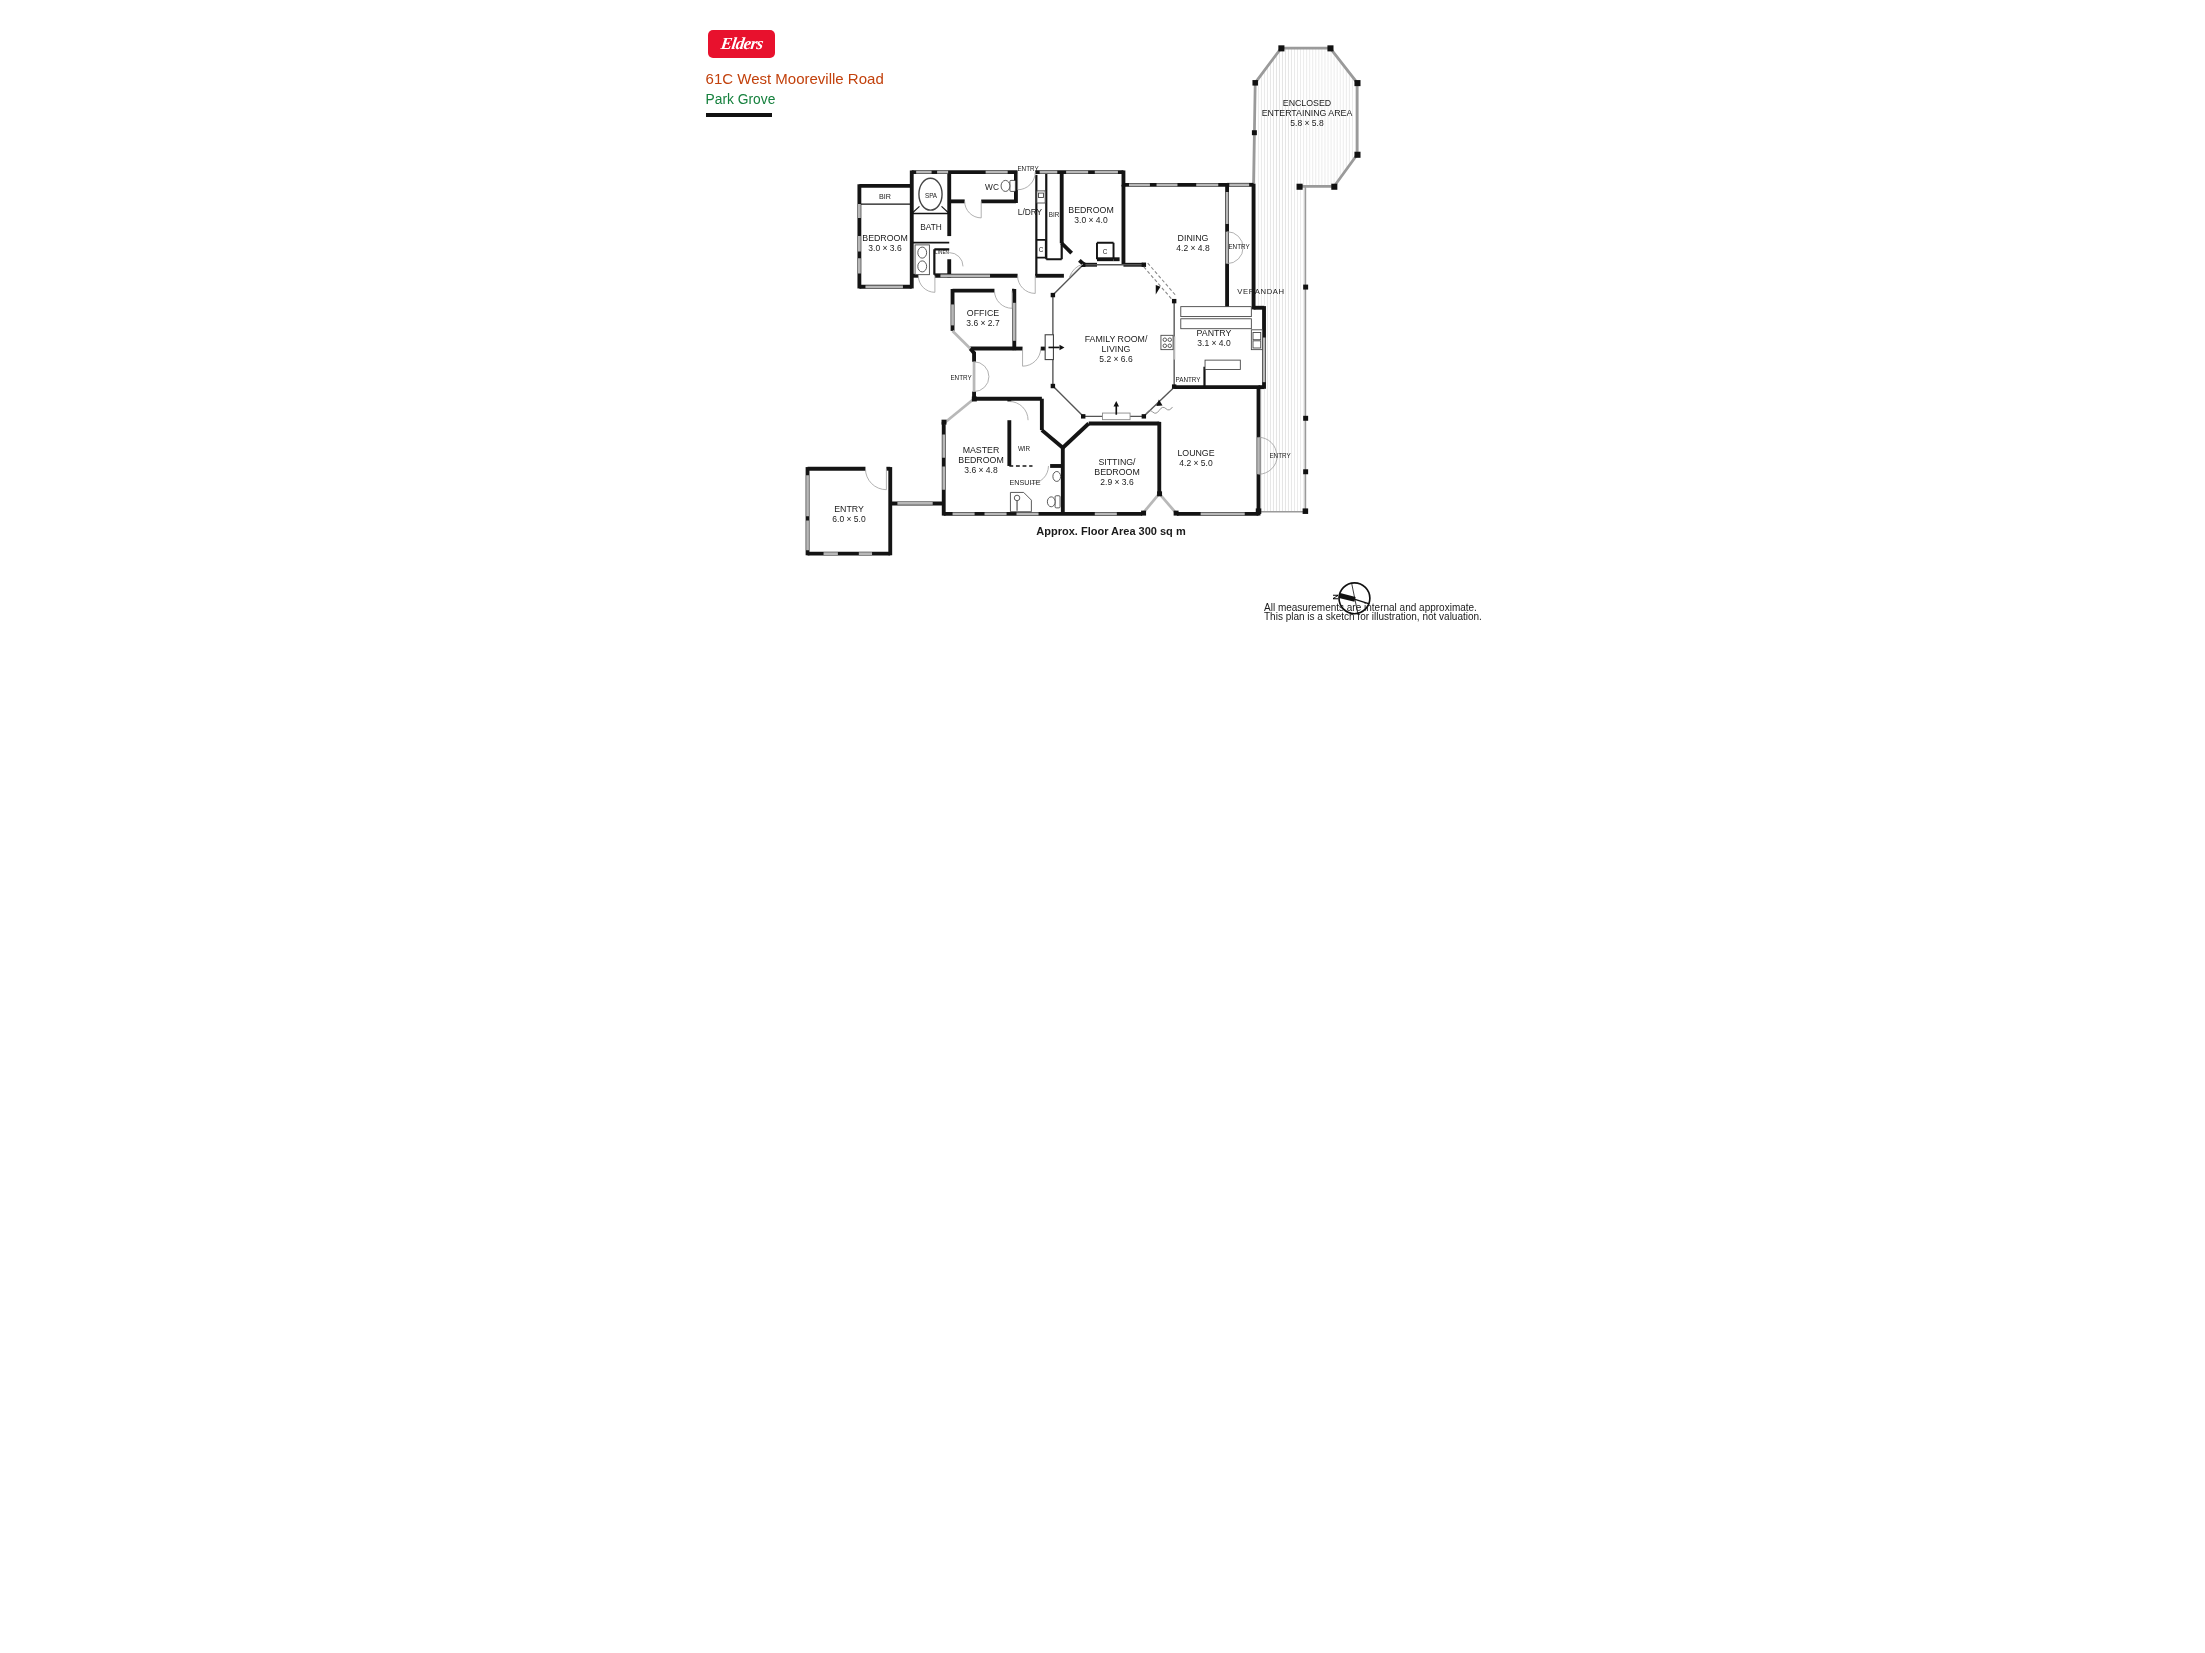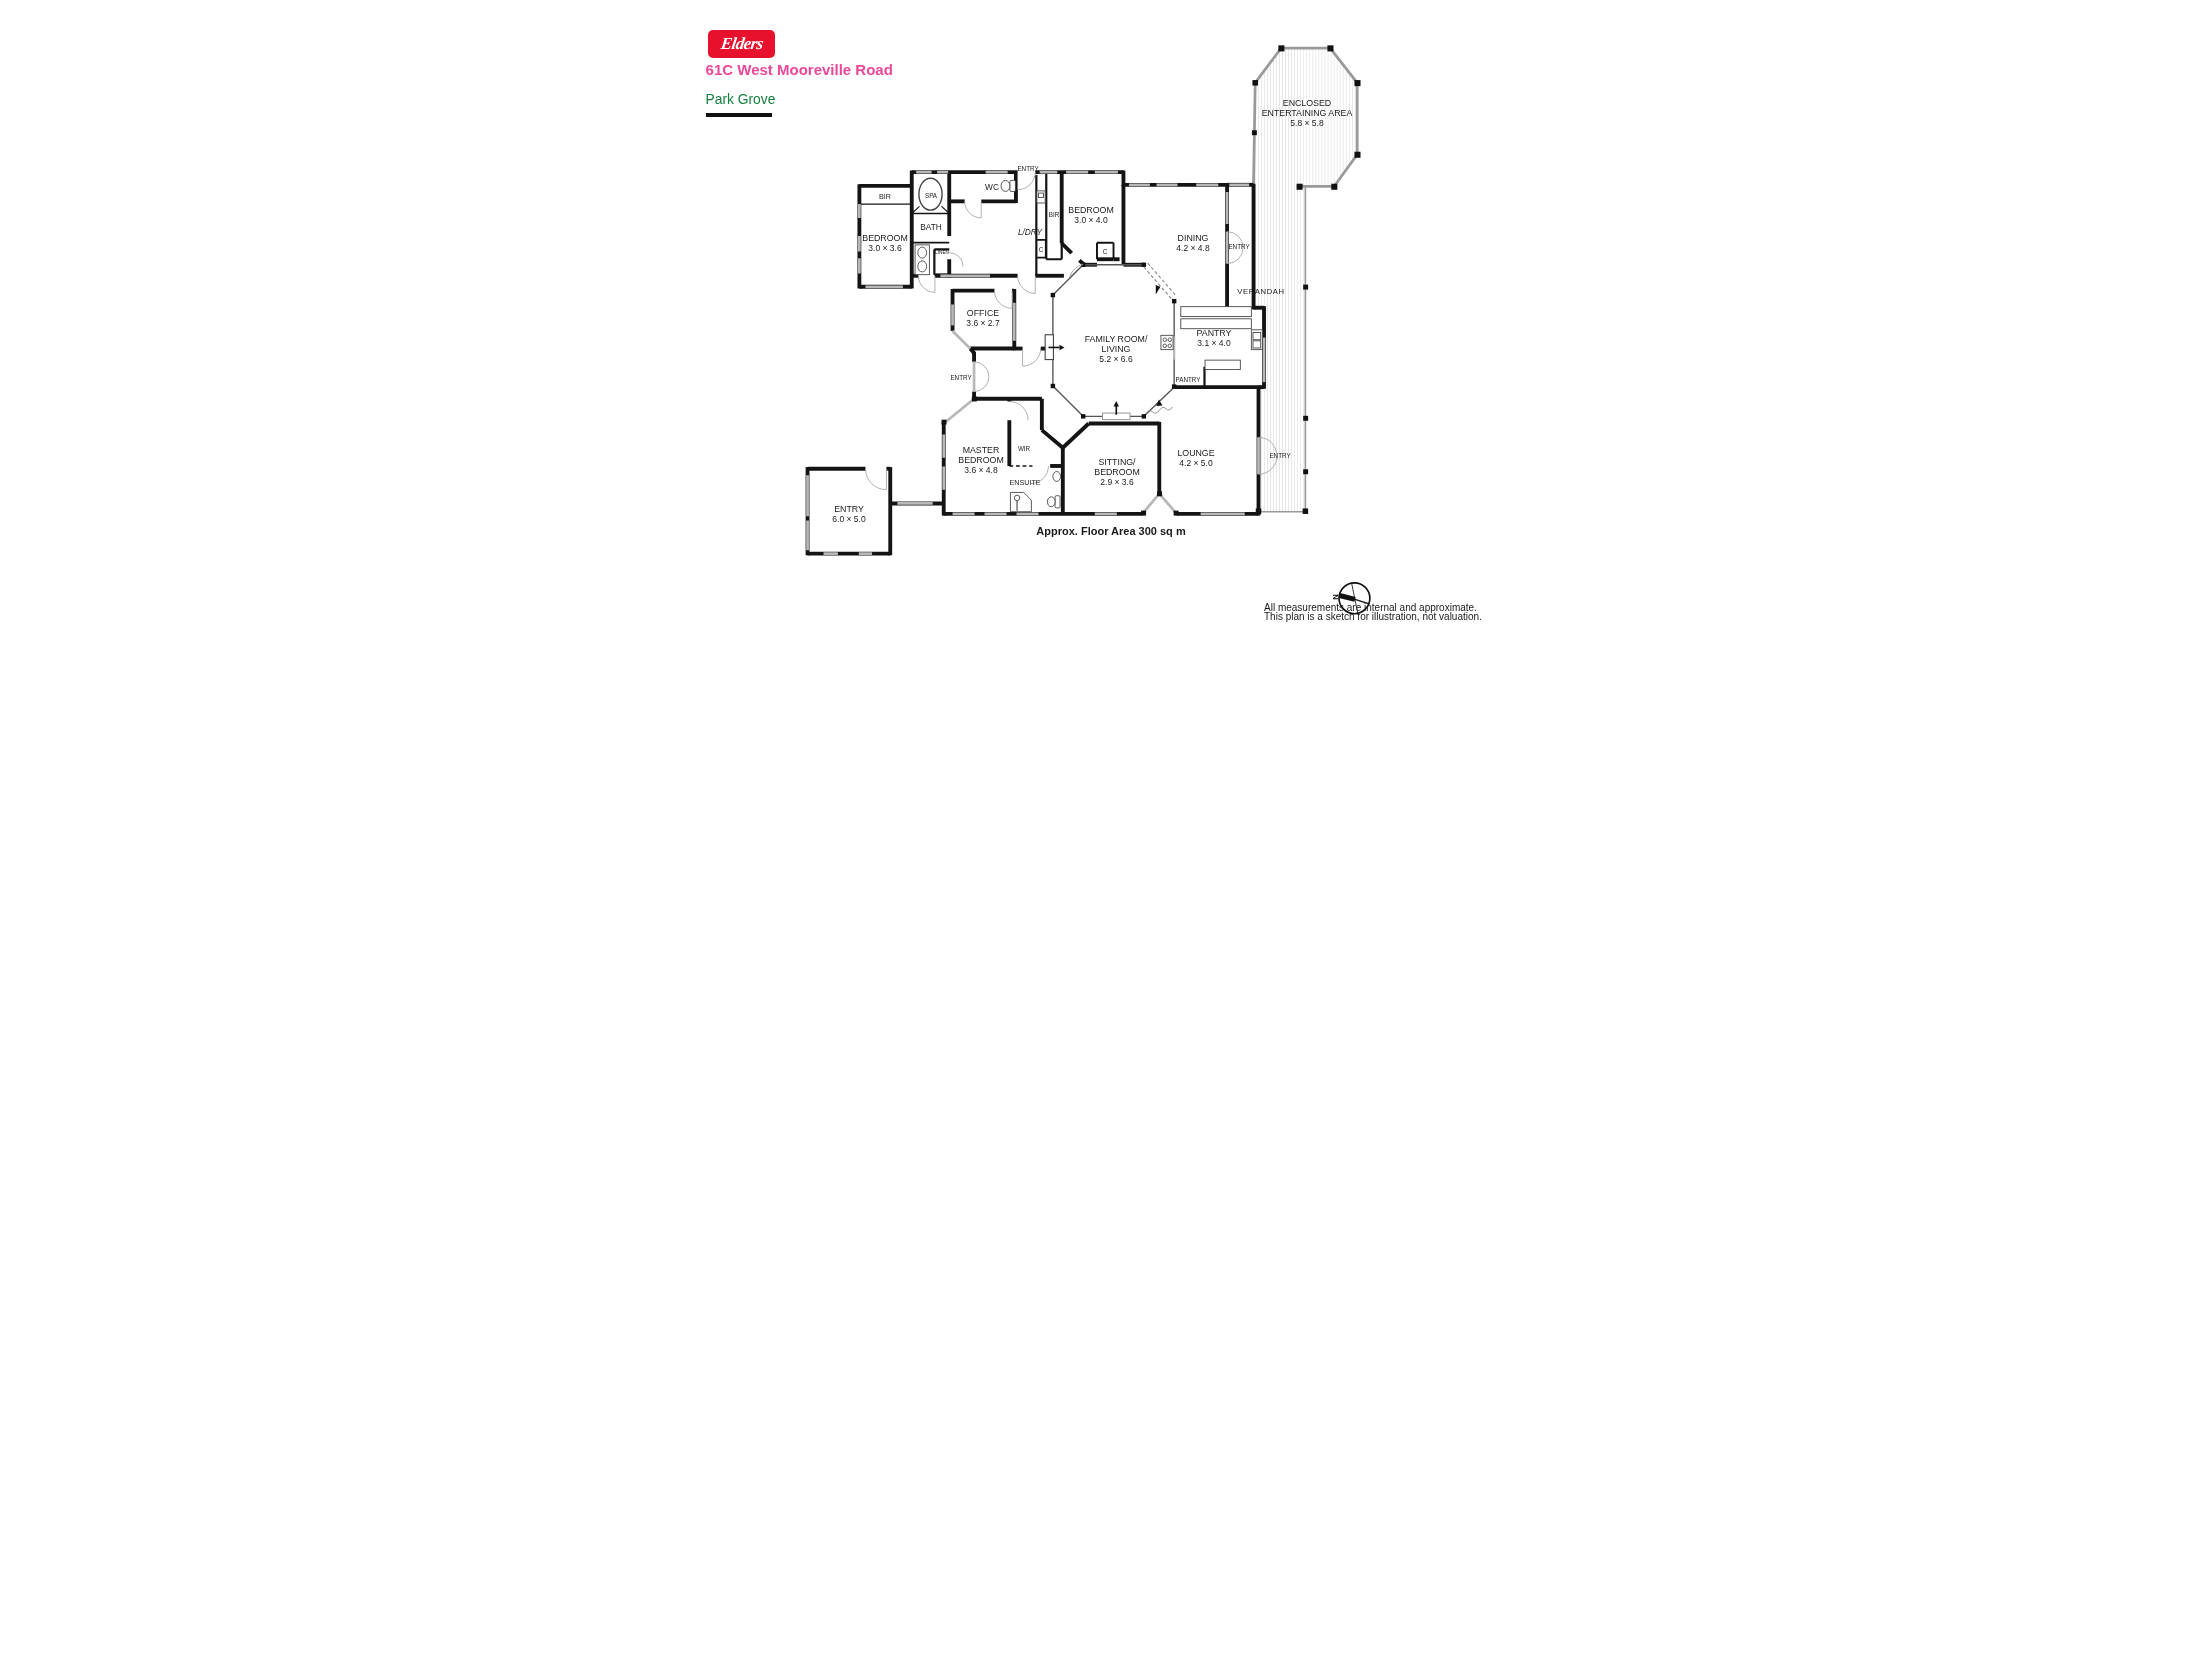--- a/index.html
+++ b/index.html
@@ -3,21 +3,21 @@
 <meta charset="utf-8">
 <style>
   * { margin:0; padding:0; box-sizing:border-box; }
   html,body { background:#ffffff; font-family:"Liberation Sans", sans-serif; }
   .page { position:relative; width:849px; height:637px; margin:0 auto; background:#fff; overflow:hidden; }
   .plan-svg { position:absolute; left:0; top:0; width:849px; height:637px; }
   .logo { position:absolute; left:30px; top:30px; width:67px; height:27.6px; border-radius:5px;
           display:flex; align-items:center; justify-content:center; }
   .logo span { color:#fff; font-family:"Liberation Serif", serif; font-style:italic; font-weight:bold;
                font-size:17px; letter-spacing:-0.6px; transform:skewX(-8deg); }
-  .addr1 { position:absolute; left:27.6px; top:61px; font-size:15px; font-weight:bold; color:#ec4899; }
+  .addr1 { position:absolute; left:27.6px; top:70px; font-size:15px; font-weight:normal; color:#c2410c; }
   .addr2 { position:absolute; left:27.6px; top:92px; font-size:13.8px; font-weight:normal; color:#15803d; }
   .title-bar { position:absolute; left:27.6px; top:113px; width:66px; height:4.4px; background:#111; }
   .lbl { position:absolute; transform:translate(-50%,-50%); white-space:nowrap; color:#1a1a1a; text-align:center; }
   .lbl-group { position:absolute; transform:translate(-50%,-50%); display:flex; flex-direction:column;
                align-items:center; line-height:1.12; color:#1a1a1a; text-align:center; }
   .f-room { font-size:8.8px; }
   .f-dims { font-size:8.5px; }
   .f-md   { font-size:8.3px; }
   .f-sm   { font-size:7.2px; }
   .f-xs   { font-size:6.3px; }
@@ -306,21 +306,21 @@
   <span class="lbl f-sm" style="left:207px; top:196px;">BIR</span>
   <div class="lbl-group" style="left:207px; top:244px;">
     <span class="f-room">BEDROOM</span>
     <span class="f-dims">3.0 × 3.6</span>
   </div>
   <span class="lbl f-xs" style="left:253px; top:195px;">SPA</span>
   <span class="lbl f-md" style="left:253px; top:227px;">BATH</span>
   <span class="lbl" style="left:264px; top:252px; font-size:4.7px;">LINEN</span>
   <span class="lbl f-md" style="left:314px; top:187px;">WC</span>
   <span class="lbl f-xs" style="left:350px; top:168px;">ENTRY</span>
-  <span class="lbl f-md" style="left:352px; top:232px;font-style:italic;">L/DRY</span>
+  <span class="lbl f-md" style="left:352px; top:212px;">L/DRY</span>
   <span class="lbl f-xs" style="left:376px; top:214px;">BIR</span>
   <div class="lbl-group" style="left:413px; top:216px;">
     <span class="f-room">BEDROOM</span>
     <span class="f-dims">3.0 × 4.0</span>
   </div>
   <span class="lbl f-xs" style="left:363px; top:249px;">C</span>
   <span class="lbl f-xs" style="left:427px; top:251px;">C</span>
   <div class="lbl-group" style="left:515px; top:244px;">
     <span class="f-room">DINING</span>
     <span class="f-dims">4.2 × 4.8</span>

